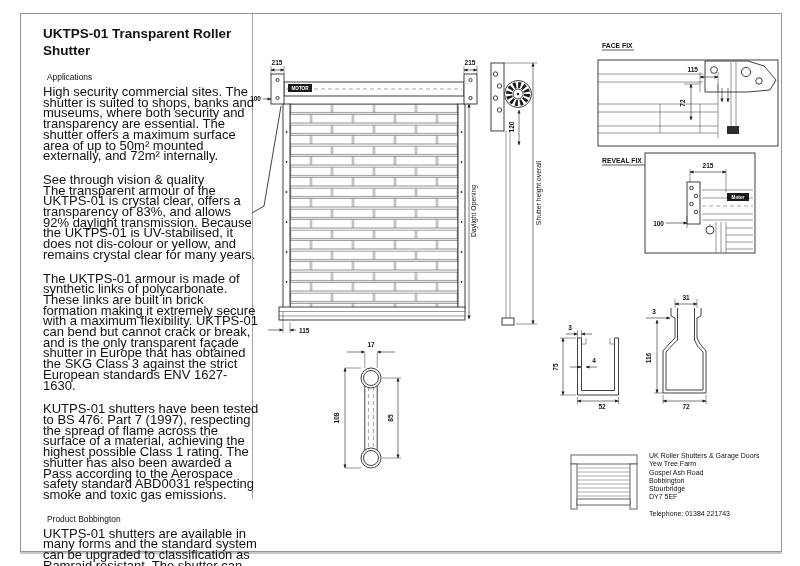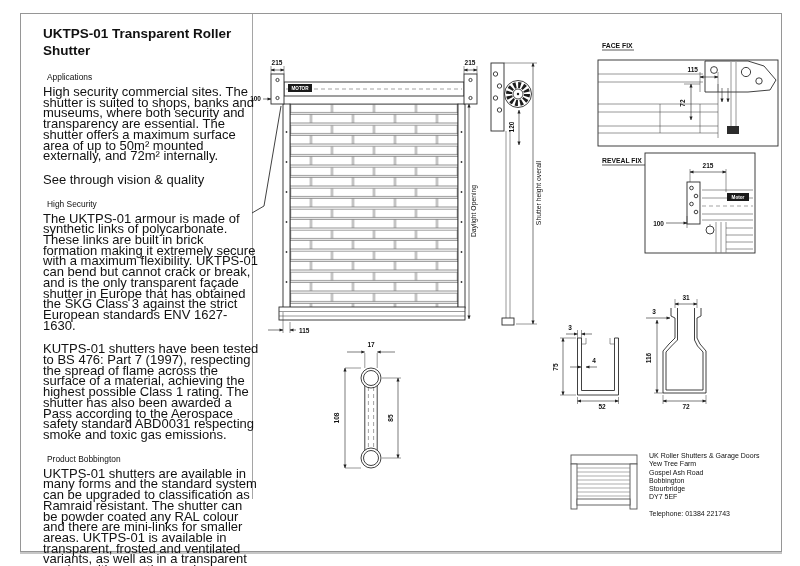--- a/index.html
+++ b/index.html
@@ -35,24 +35,24 @@
   <div class="textcol">
     <div class="title">UKTPS-01 Transparent Roller Shutter</div>
 
     <div class="section">
       <div class="hd">Applications</div>
       <p>High security commercial sites. The shutter is suited to shops, banks and museums, where both security and transparency are essential. The shutter offers a maximum surface area of up to 50m² mounted externally, and 72m² internally.</p>
     </div>
 
     <div class="section">
       <p>See through vision &amp; quality</p>
-    </div>
-
-    <div class="section">
-      <div class="hd">High Security</div>
+      <p>The transparent armour of the UKTPS-01 is crystal clear, offers a transparency of 83%, and allows 92% daylight transmission. Because the UKTPS-01 is UV-stabilised, it does not dis-colour or yellow, and remains crystal clear for many years.</p>
+    </div>
+
+    <div class="section">
       <p>The UKTPS-01 armour is made of synthetic links of polycarbonate. These links are built in brick formation making it extremely secure with a maximum flexibility. UKTPS-01 can bend but cannot crack or break, and is the only transparent façade shutter in Europe that has obtained the SKG Class 3 against the strict European standards ENV 1627-1630.</p>
     </div>
 
     <div class="section">
       <p>KUTPS-01 shutters have been tested to BS 476: Part 7 (1997), respecting the spread of flame across the surface of a material, achieving the highest possible Class 1 rating. The shutter has also been awarded a Pass according to the Aerospace safety standard ABD0031 respecting smoke and toxic gas emissions.</p>
     </div>
 
     <div class="section">
       <div class="hd">Product Bobbington</div>
       <p>UKTPS-01 shutters are available in many forms and the standard system can be upgraded to classification as Ramraid resistant. The shutter can be powder coated any RAL colour and there are mini-links for smaller areas. UKTPS-01 is available in transparent, frosted and ventilated variants, as well as in a transparent version with a coating against scratches and graffiti.</p>

